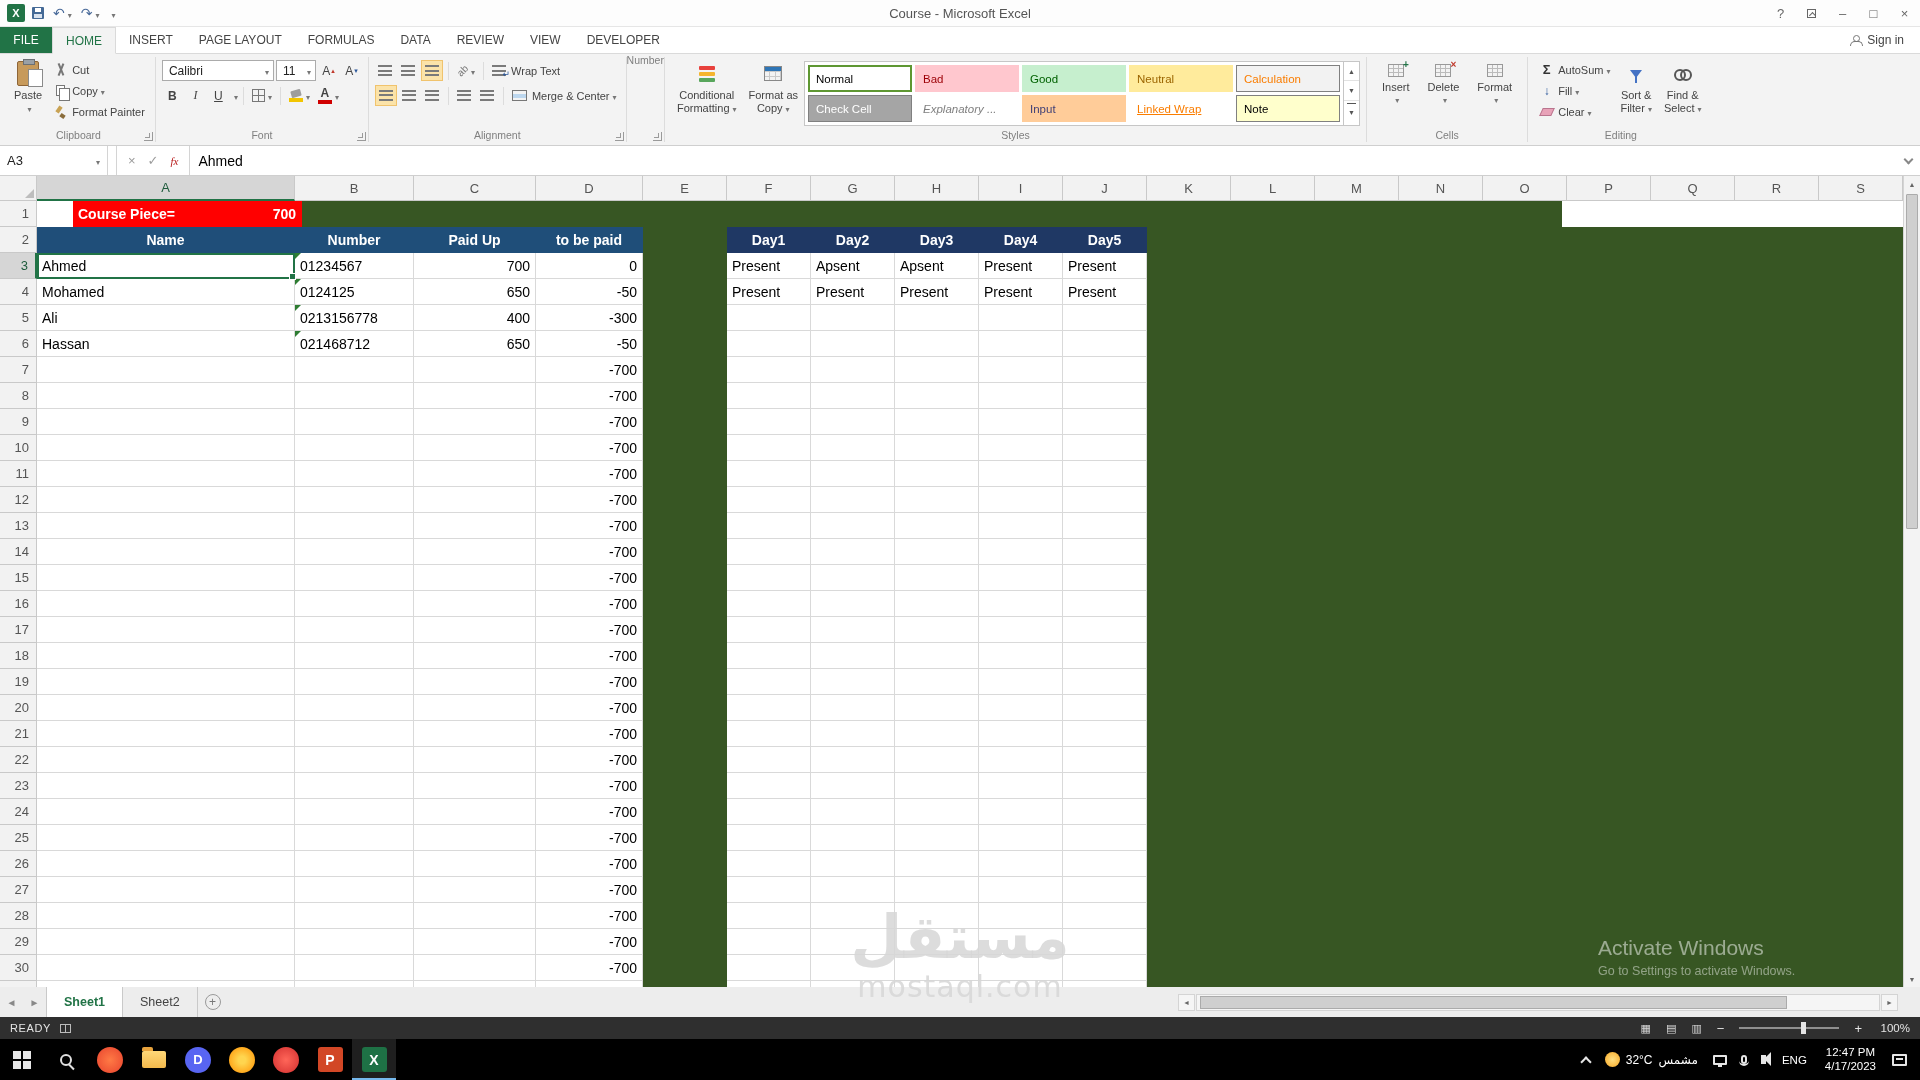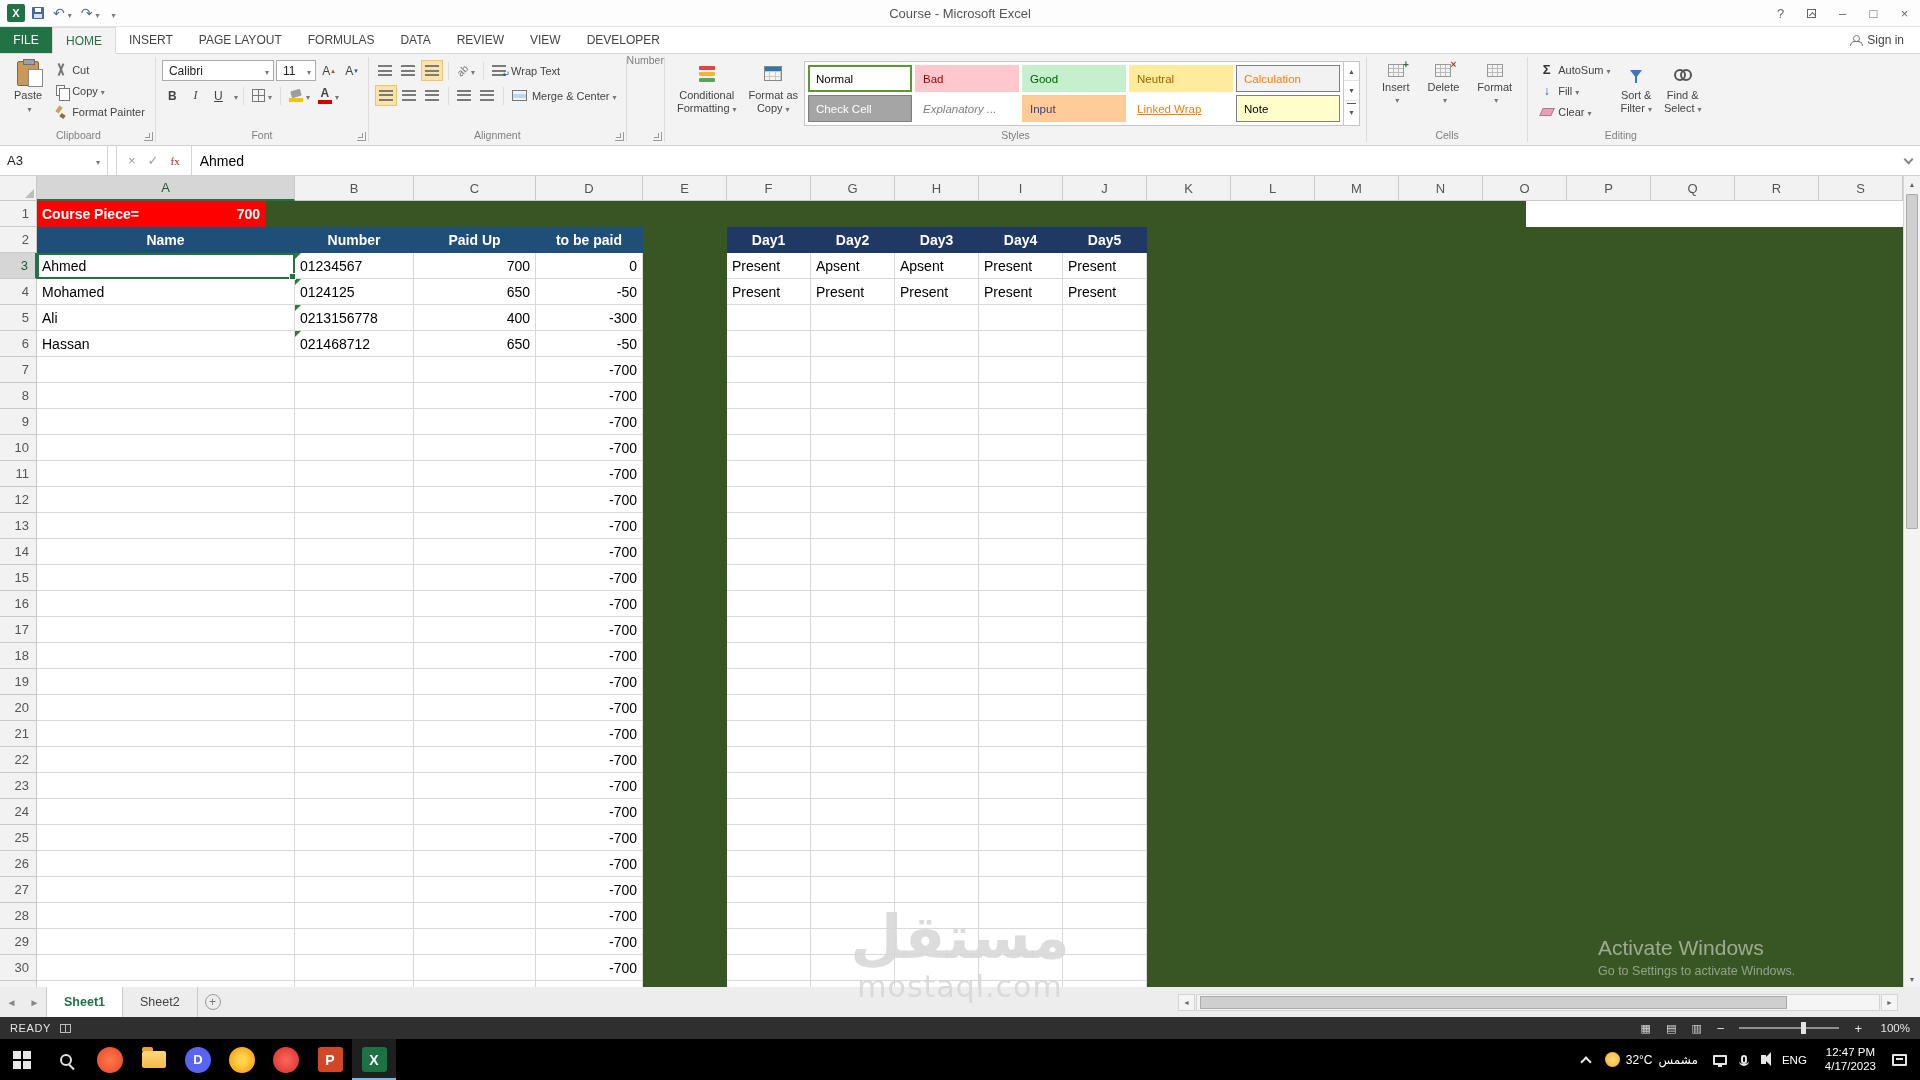--- a/index.html
+++ b/index.html
@@ -102,21 +102,21 @@
   .i-find{position:relative;width:18px;height:10px}
   .i-find::before,.i-find::after{content:"";position:absolute;top:0;width:8px;height:8px;border:2px solid #555;border-radius:50%}
   .i-find::before{left:0}.i-find::after{right:0}
 
   
   .fbar{height:30px;background:#FFF;border-bottom:1px solid #CFCFCF;display:flex;align-items:stretch}
   .namebox{width:108px;border-right:1px solid #D4D4D4;display:flex;align-items:center;justify-content:space-between;padding:0 7px;font-size:13px;color:#222}
   .fdots{width:9px;border-right:1px solid #D4D4D4}
   .fbtns{display:flex;align-items:center;gap:12px;padding:0 11px;border-right:1px solid #D4D4D4}
   .fxx{color:#9B9B9B;font-size:13px}
-  .fxi{color:#b91c1c;font-size:11px;font-family:"Liberation Serif",serif}
+  .fxi{color:#b91c1c;font-size:11px;font-style:italic;font-family:"Liberation Serif",serif}
   .finput{flex:1;display:flex;align-items:center;padding:0 8px;font-size:14px;color:#000}
   .fexpand{width:24px;display:flex;align-items:center;justify-content:center}
   .i-chevdn{width:7px;height:7px;border-left:2px solid #888;border-bottom:2px solid #888;transform:rotate(-45deg);margin-top:-3px}
 
   
   .gridwrap{position:relative;height:811px;overflow:hidden;background:#fff}
   .colhdrs{display:flex;height:25px;background:#F2F2F2}
   .corner{width:37px;height:25px;background:#F2F2F2;border-right:1px solid #C9C9C9;border-bottom:1px solid #C9C9C9;position:relative}
   .corner::after{content:"";position:absolute;right:2px;bottom:2px;border-left:9px solid transparent;border-bottom:9px solid #BDBDBD}
   .colhdr{height:25px;display:flex;align-items:center;justify-content:center;font-size:13px;color:#555;border-right:1px solid #C9C9C9;border-bottom:1px solid #C9C9C9;background:#F2F2F2}
@@ -558,21 +558,21 @@
       <div class="colhdr" style="width: 84px;">N</div>
       <div class="colhdr" style="width: 84px;">O</div>
       <div class="colhdr" style="width: 84px;">P</div>
       <div class="colhdr" style="width: 84px;">Q</div>
       <div class="colhdr" style="width: 84px;">R</div>
       <div class="colhdr" style="width: 84px;">S</div>
     </div>
   <div class="rowsarea">
       <div class="grow">
         <div class="rowhdr">1</div>
-        <div class="cell redbg" style="width: 122px;">Course Piece=</div>
+        <div class="cell redbg" style="width: 122px; margin-left: 36px;">Course Piece=</div>
         <div class="cell redbg right" style="width: 107px;">700</div>
         <div class="cell green" style="width: 84px;"></div>
         <div class="cell green" style="width: 84px;"></div>
         <div class="cell green" style="width: 84px;"></div>
         <div class="cell green" style="width: 84px;"></div>
         <div class="cell green" style="width: 84px;"></div>
         <div class="cell green" style="width: 84px;"></div>
         <div class="cell green" style="width: 84px;"></div>
         <div class="cell green" style="width: 84px;"></div>
         <div class="cell green" style="width: 84px;"></div>

